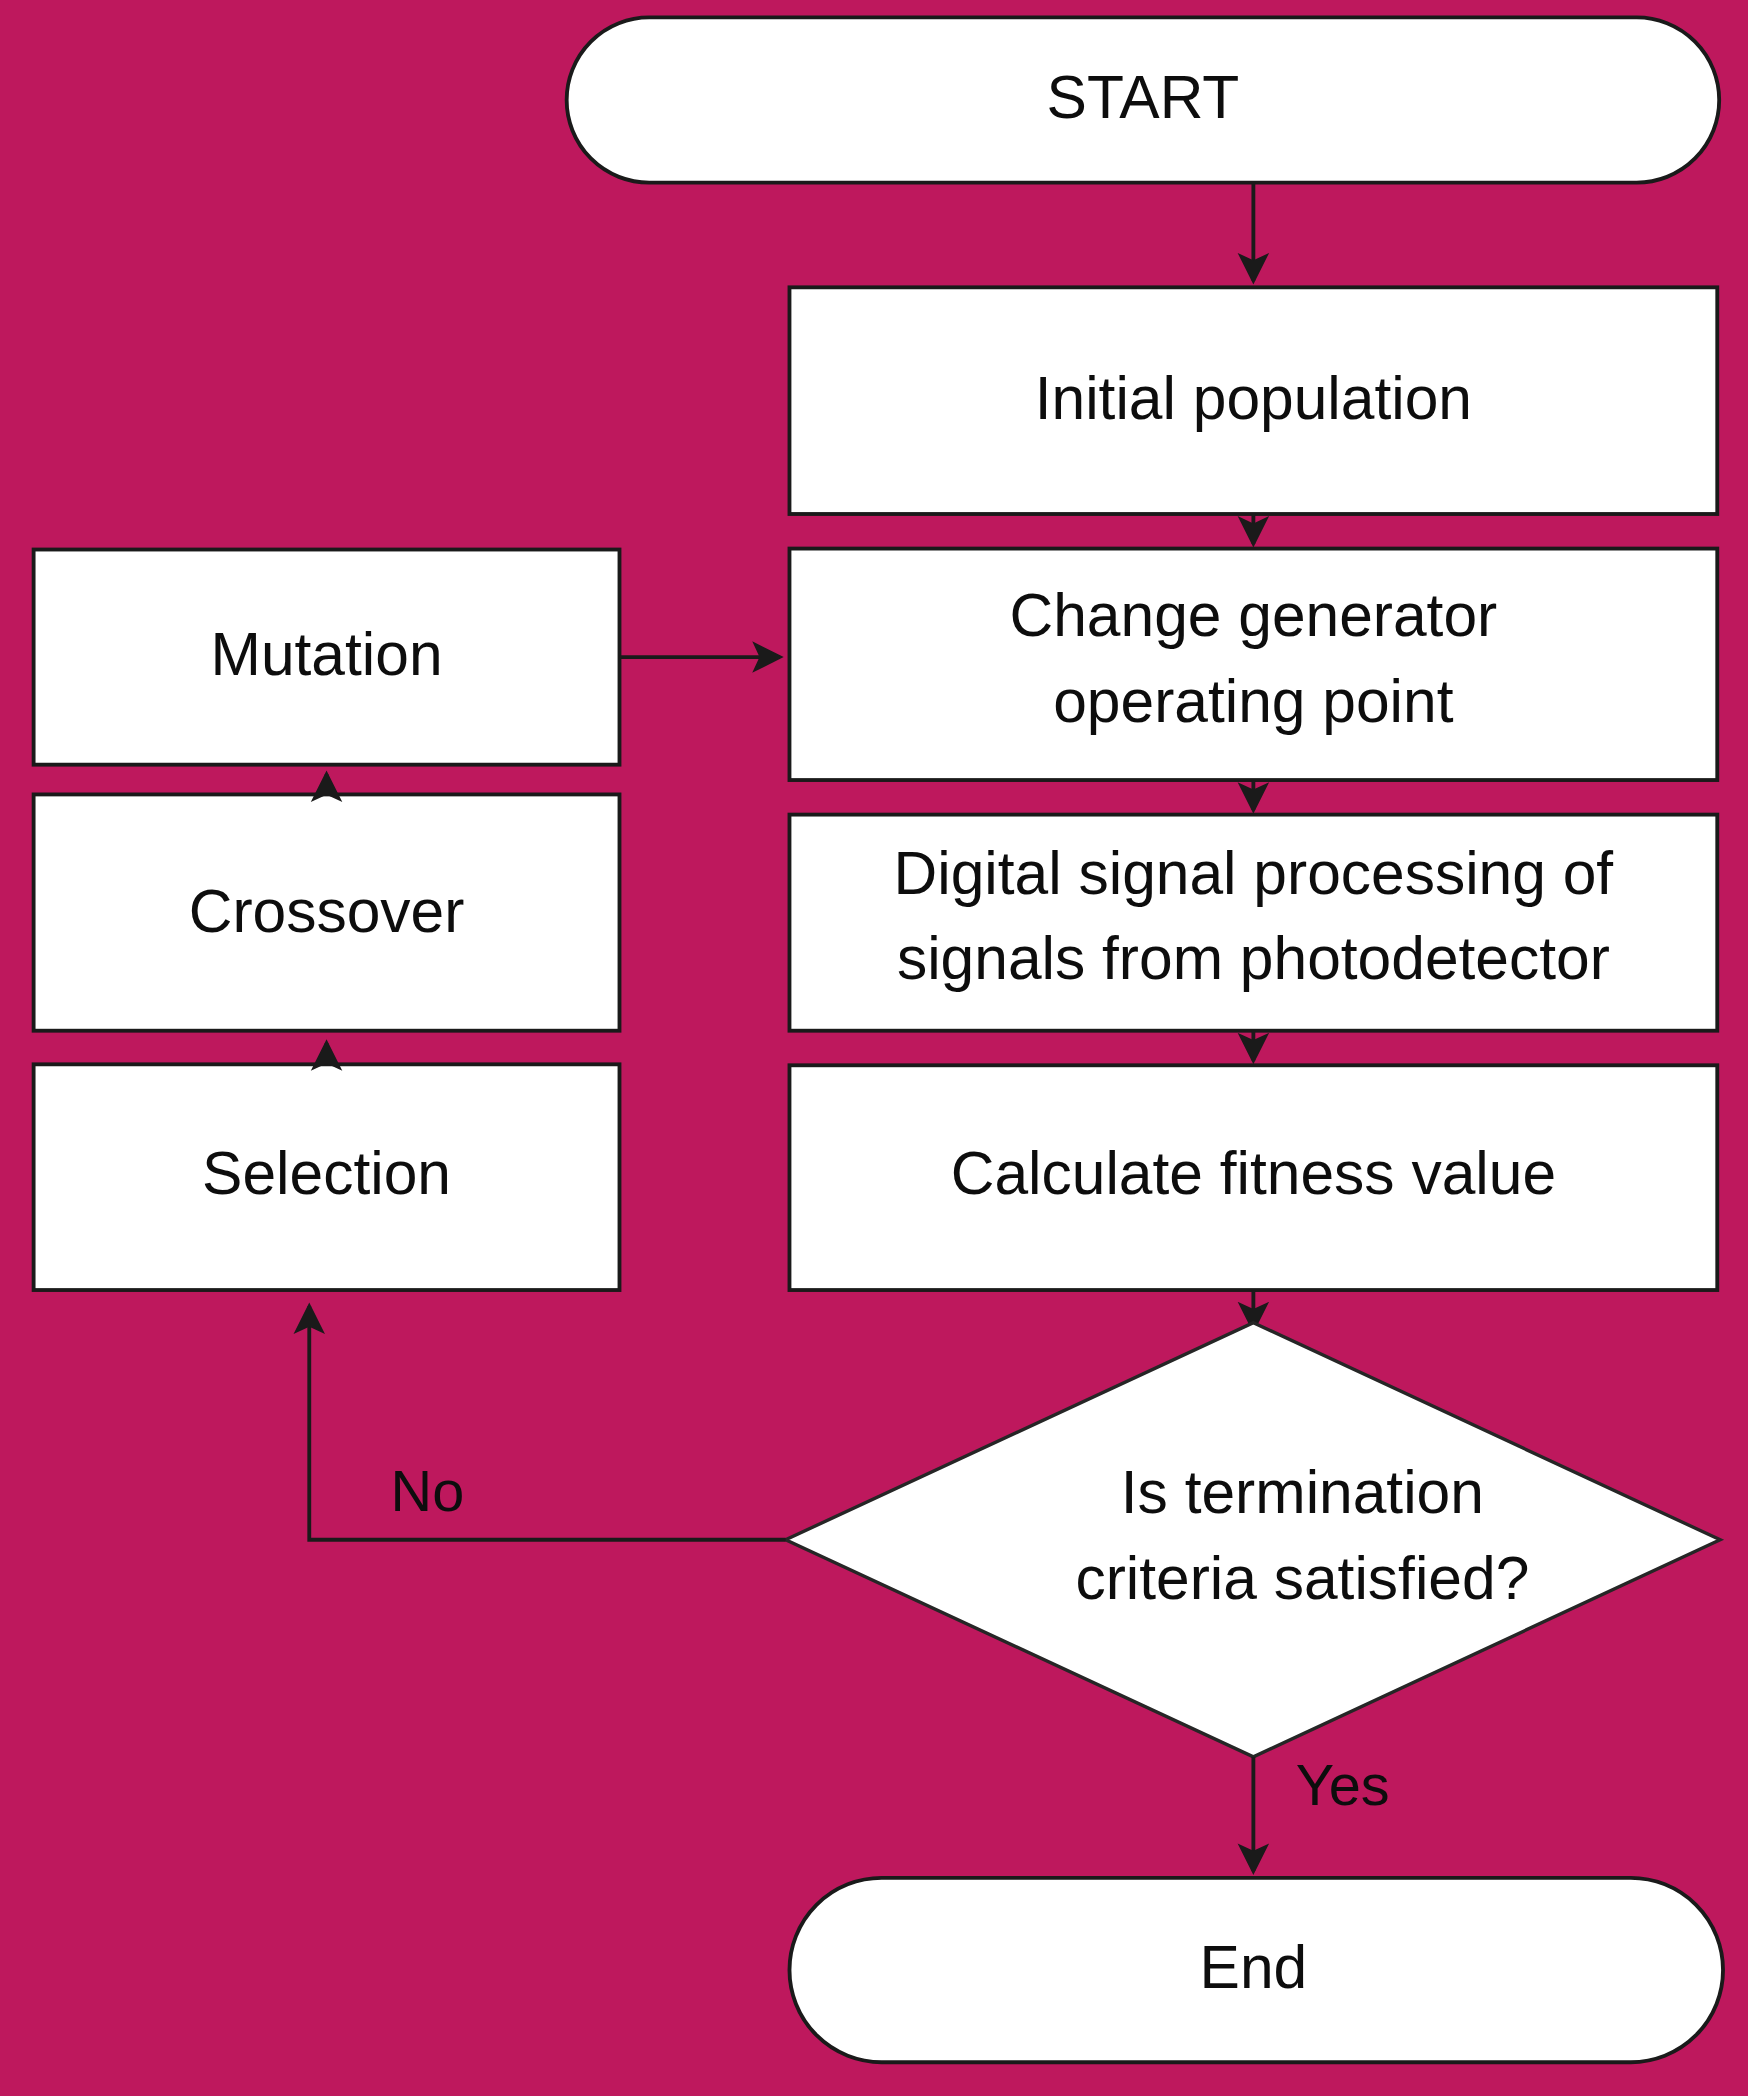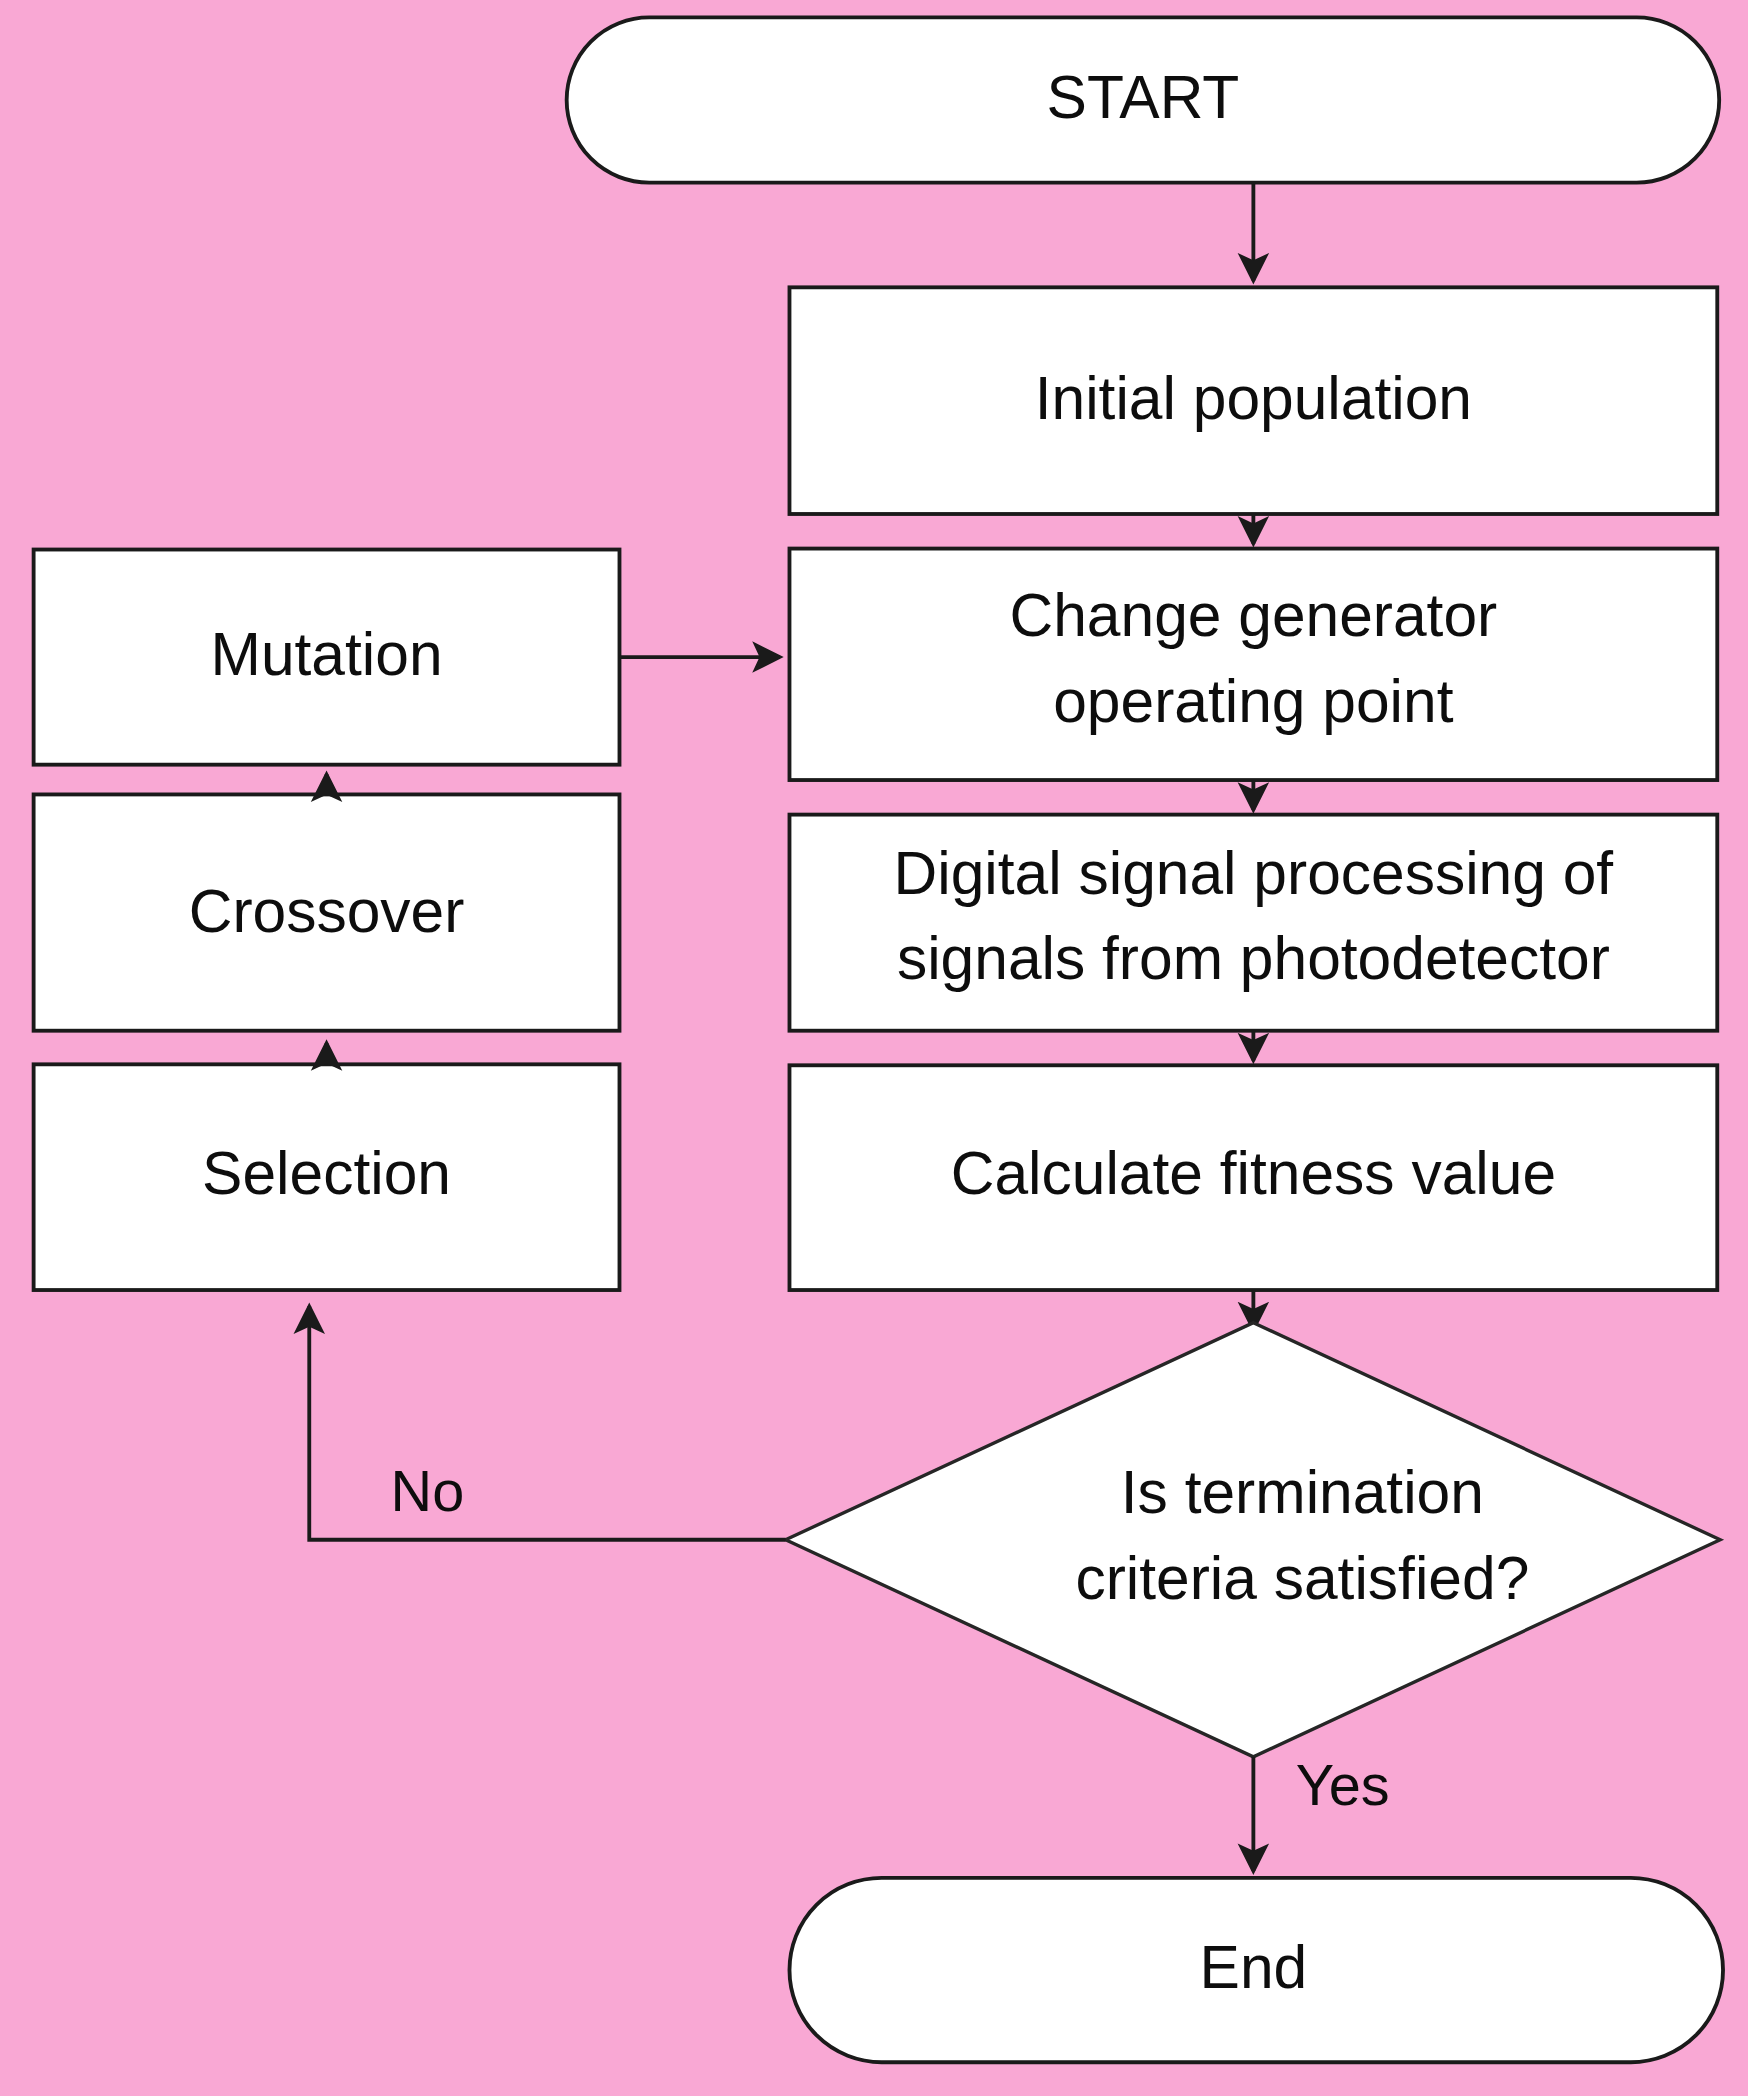--- a/index.html
+++ b/index.html
@@ -9,21 +9,21 @@
   }
   body {
     width: 1748px;
     height: 2096px;
     font-family: "Liberation Sans", sans-serif;
   }
   #flowchart-root {
     position: relative;
     width: 1748px;
     height: 2096px;
-    background: #f9a8d4;
+    background: #be185d;
   }
   svg#flow-svg {
     display: block;
     width: 1748px;
     height: 2096px;
   }
   .node-shape {
     fill: #ffffff;
     stroke: #1a1a1a;
     stroke-width: 4;

